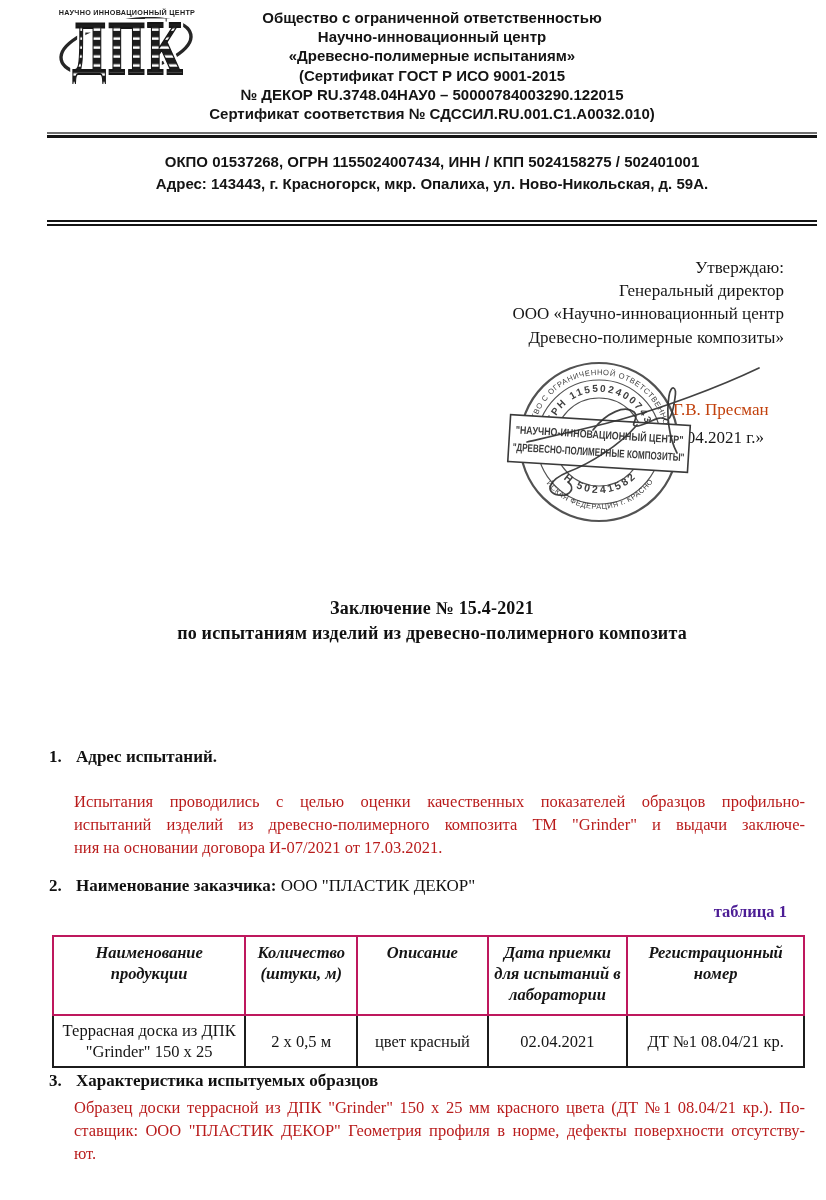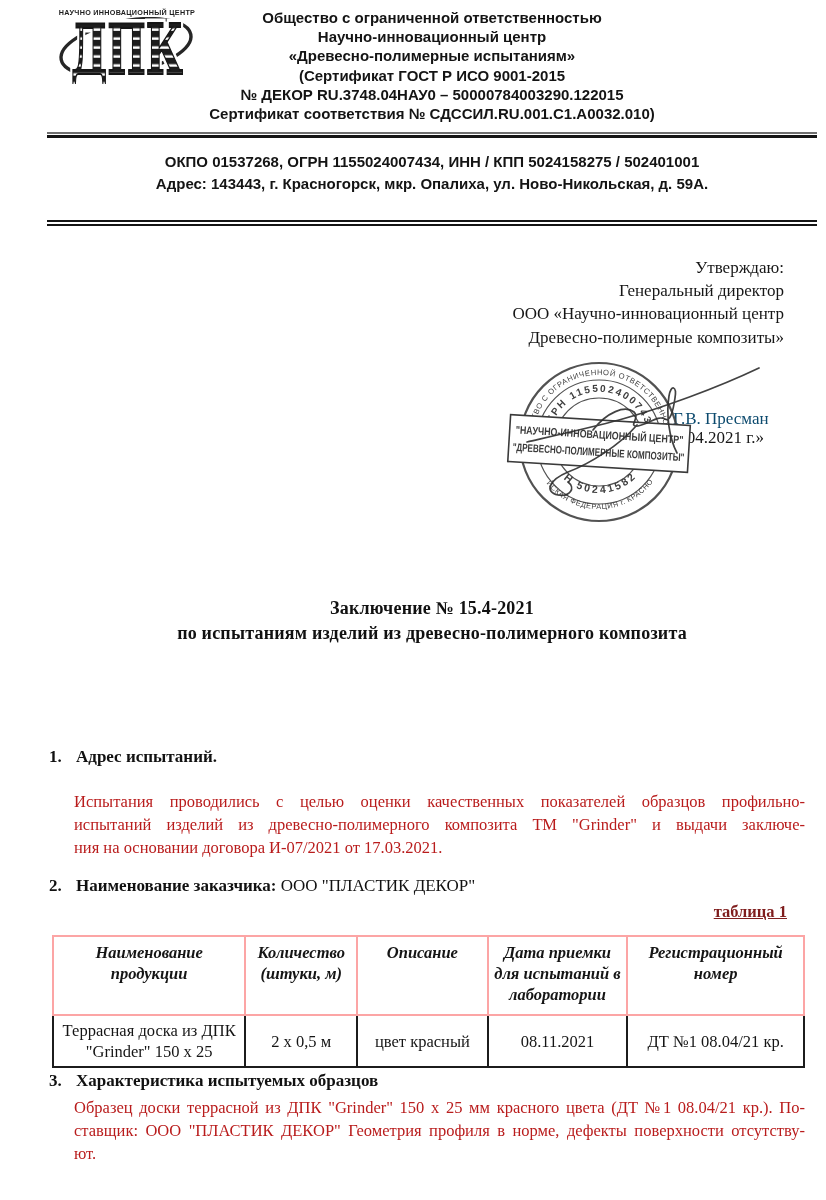--- a/index.html
+++ b/index.html
@@ -24,21 +24,21 @@
                   border-top:2px solid #6f6f6f;border-bottom:3px solid #141414;}
   .rule-double{position:absolute;left:28px;right:28px;top:220px;height:2px;
                border-top:2px solid #141414;border-bottom:2px solid #141414;}
 
   
   .approve{position:absolute;top:256px;right:61px;text-align:right;
            font-size:17px;line-height:23.2px;color:#161616;}
 
   
   .stamp-zone{position:absolute;left:478px;top:352px;width:340px;height:200px;}
-  .sig-name{position:absolute;left:176px;top:57px;font-size:17px;color:#0c4a6e;white-space:nowrap;}
+  .sig-name{position:absolute;left:176px;top:48px;font-size:17px;color:#c2410c;white-space:nowrap;}
   .sig-date{position:absolute;left:160px;top:76px;font-size:17px;color:#161616;white-space:nowrap;}
   .stamp-svg{position:absolute;left:0;top:0;width:340px;height:200px;pointer-events:none;}
   .st-arc{font-family:"Liberation Sans",sans-serif;fill:#3f3f3f;}
   .st-rect-txt{font-family:"Liberation Sans",sans-serif;font-weight:bold;fill:#3a3a3a;text-anchor:middle;}
 
   
   .doc-title{position:absolute;top:596px;left:0;right:0;text-align:center;
              font-weight:bold;font-size:18px;line-height:25px;letter-spacing:.2px;color:#111;}
 
   
@@ -49,26 +49,26 @@
   #s1h{left:30px;top:747px;}
   #s2h{left:30px;top:876px;}
   #s3h{left:30px;top:1071px;}
 
   .para{position:absolute;left:55px;width:731px;font-size:16.5px;line-height:23px;color:#b91c1c;}
   #s1p{top:790px;}
   #s3p{top:1096px;}
   .jl{text-align:justify;text-align-last:justify;-moz-text-align-last:justify;}
   .ll{text-align:left;}
 
-  .table-label{position:absolute;right:58px;top:902px;font-weight:bold;font-size:16.5px;color:#7f1d1d;text-decoration:underline;}
+  .table-label{position:absolute;right:58px;top:902px;font-weight:bold;font-size:16.5px;color:#4c1d95;}
 
   
   .t1{position:absolute;left:33px;top:935px;width:753px;border-collapse:collapse;
       font-size:16.5px;color:#151515;}
-  .t1 th{border:2px solid #fca5a5;font-style:italic;font-weight:bold;text-align:center;
+  .t1 th{border:2px solid #be185d;font-style:italic;font-weight:bold;text-align:center;
          vertical-align:top;padding:5px 3px 9px;line-height:21px;}
   .t1 td{border:2px solid #1c1c1c;text-align:center;vertical-align:middle;
          padding:4px 3px;line-height:21px;height:38px;}
 </style>
 </head>
 <body>
 
 <div class="page">
 
   <div class="logo-wrap">
@@ -193,21 +193,21 @@
         <th>Описание</th>
         <th>Дата приемки для испытаний в лаборатории</th>
         <th>Регистрационный номер</th>
       </tr>
     </thead>
     <tbody>
       <tr>
         <td>Террасная доска из ДПК "Grinder" 150 х 25</td>
         <td>2 х 0,5 м</td>
         <td>цвет красный</td>
-        <td>08.11.2021</td>
+        <td>02.04.2021</td>
         <td>ДТ №1 08.04/21 кр.</td>
       </tr>
     </tbody>
   </table>
 
   <div class="sec-heading" id="s3h">
     <span class="sec-num">3.</span>
     <span class="sec-bold">Характеристика испытуемых образцов</span>
   </div>
   <div class="para" id="s3p">

